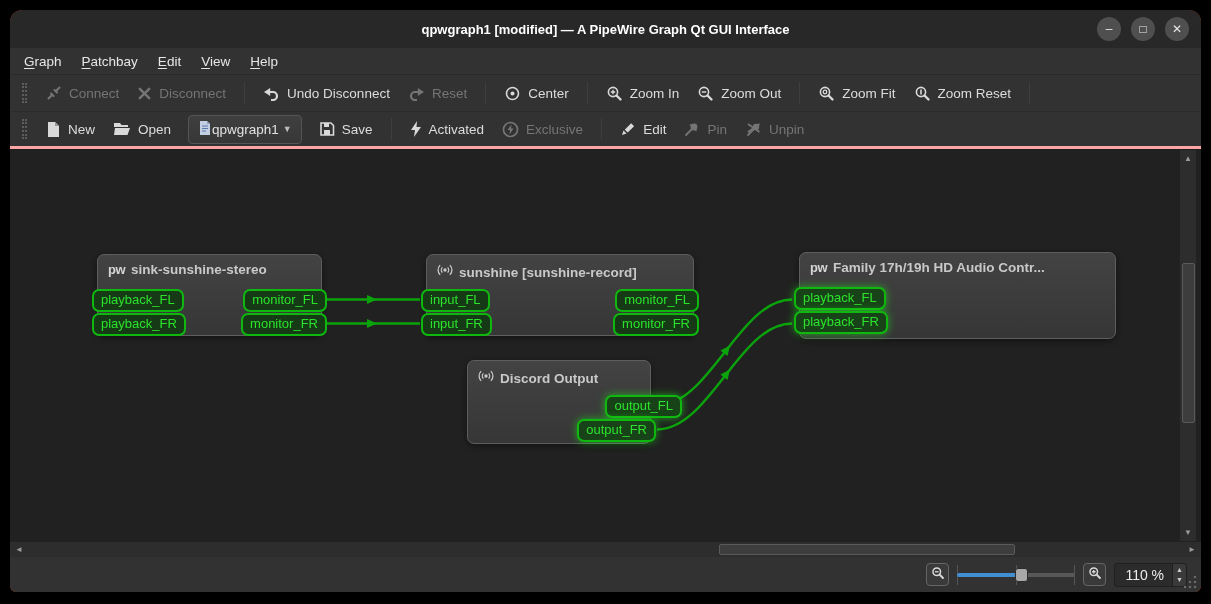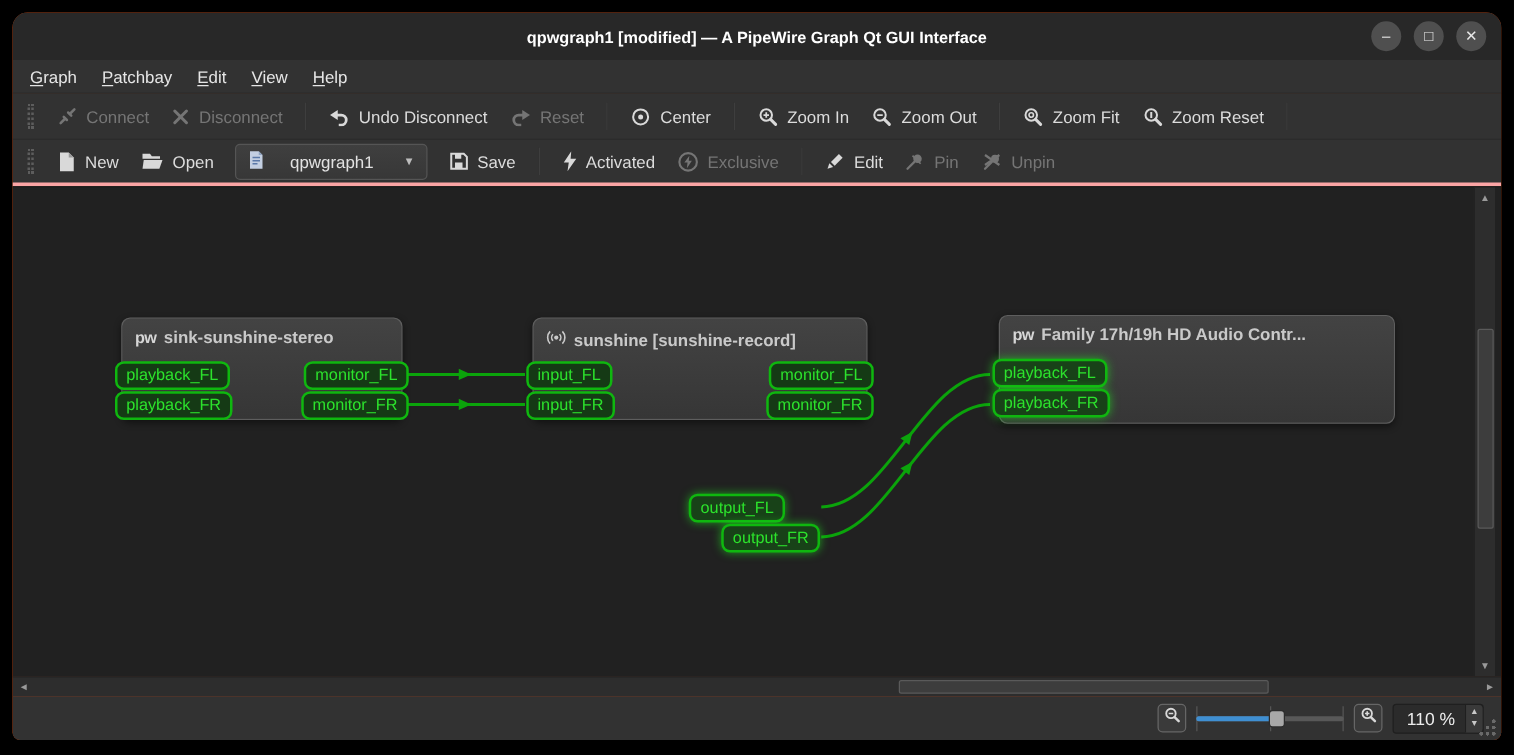--- a/index.html
+++ b/index.html
@@ -34,21 +34,21 @@
     border-left:2px dotted #5d5d5d; border-right:2px dotted #5d5d5d; }
   .tbsep { width:1px; height:22px; background:#252525; border-right:1px solid #3e3e3e;
     margin:0 9px; }
   .tbbtn { display:flex; align-items:center; gap:7px; padding:5px 9px;
     font-size:13.5px; color:#dcdcdc; border-radius:4px; white-space:nowrap; }
   .tbbtn.disabled { color:#757575; }
   .tbbtn svg { display:block; }
   .ic-en { stroke:#d9d9d9; } .fill-en { fill:#d9d9d9; }
   .ic-dis { stroke:#757575; } .fill-dis { fill:#757575; }
 
-  .combo { display:flex; align-items:center; gap:20px; margin:0 8px;
+  .combo { display:flex; align-items:center; gap:0; margin:0 8px;
     padding:4px 9px; font-size:13.5px; color:#e2e2e2;
     background:linear-gradient(#3f3f3f,#373737); border:1px solid #555;
     border-radius:4px; }
   .combo .arrow { font-size:9px; color:#bdbdbd; margin-left:4px; }
 
   
   .canvas-wrap { flex:0 0 391px; display:flex; background:#212121;
     border-top:1px solid #1d1d1d; position:relative; }
   .canvas { position:relative; width:1169px; height:391px; overflow:hidden; }
   .node { position:absolute; background:linear-gradient(#434343,#363636);
@@ -374,21 +374,30 @@
         <span class="port" style="top: 139px; right: 480px;">monitor_FL</span>
         <span class="port" style="top: 163px; right: 480px;">monitor_FR</span>
         <div class="node" style="left: 789px; top: 102px; width: 317px; height: 87px;">
           <div class="node-title">
             <span class="node-icon pw">pw</span>
             <span class="node-label">Family 17h/19h HD Audio Contr...</span>
           </div>
         </div>
         <span class="port glow" style="top: 137px; left: 784px;">playback_FL</span>
         <span class="port glow" style="top: 161px; left: 784px;">playback_FR</span>
-        <span class="port glow" style="top: 245px; right: 551px;">output_FL</span>
+        <div class="node" style="left: 457px; top: 210px; width: 184px; height: 84px;">
+          <div class="node-title">
+            <span class="node-icon"><svg width="16" height="16" viewBox="0 0 16 16" fill="none" stroke="#c9c9c9" stroke-width="1.3">
+                <circle cx="8" cy="8" r="1.7" fill="#c9c9c9" stroke="none"></circle>
+                <path d="M5.4 5.4a3.7 3.7 0 0 0 0 5.2M3.1 3.1a7 7 0 0 0 0 9.8M10.6 5.4a3.7 3.7 0 0 1 0 5.2M12.9 3.1a7 7 0 0 1 0 9.8"></path>
+              </svg></span>
+            <span class="node-label">Discord Output</span>
+          </div>
+        </div>
+        <span class="port glow" style="top: 245px; right: 497px;">output_FL</span>
         <span class="port glow" style="top: 269px; right: 523px;">output_FR</span>
       </div>
     <div class="vscroll">
       <div class="sarrow" style="top:4px">▲</div>
       <div class="vthumb"></div>
       <div class="sarrow" style="bottom:4px">▼</div>
     </div>
   </div>
 
   <div class="hscroll">

